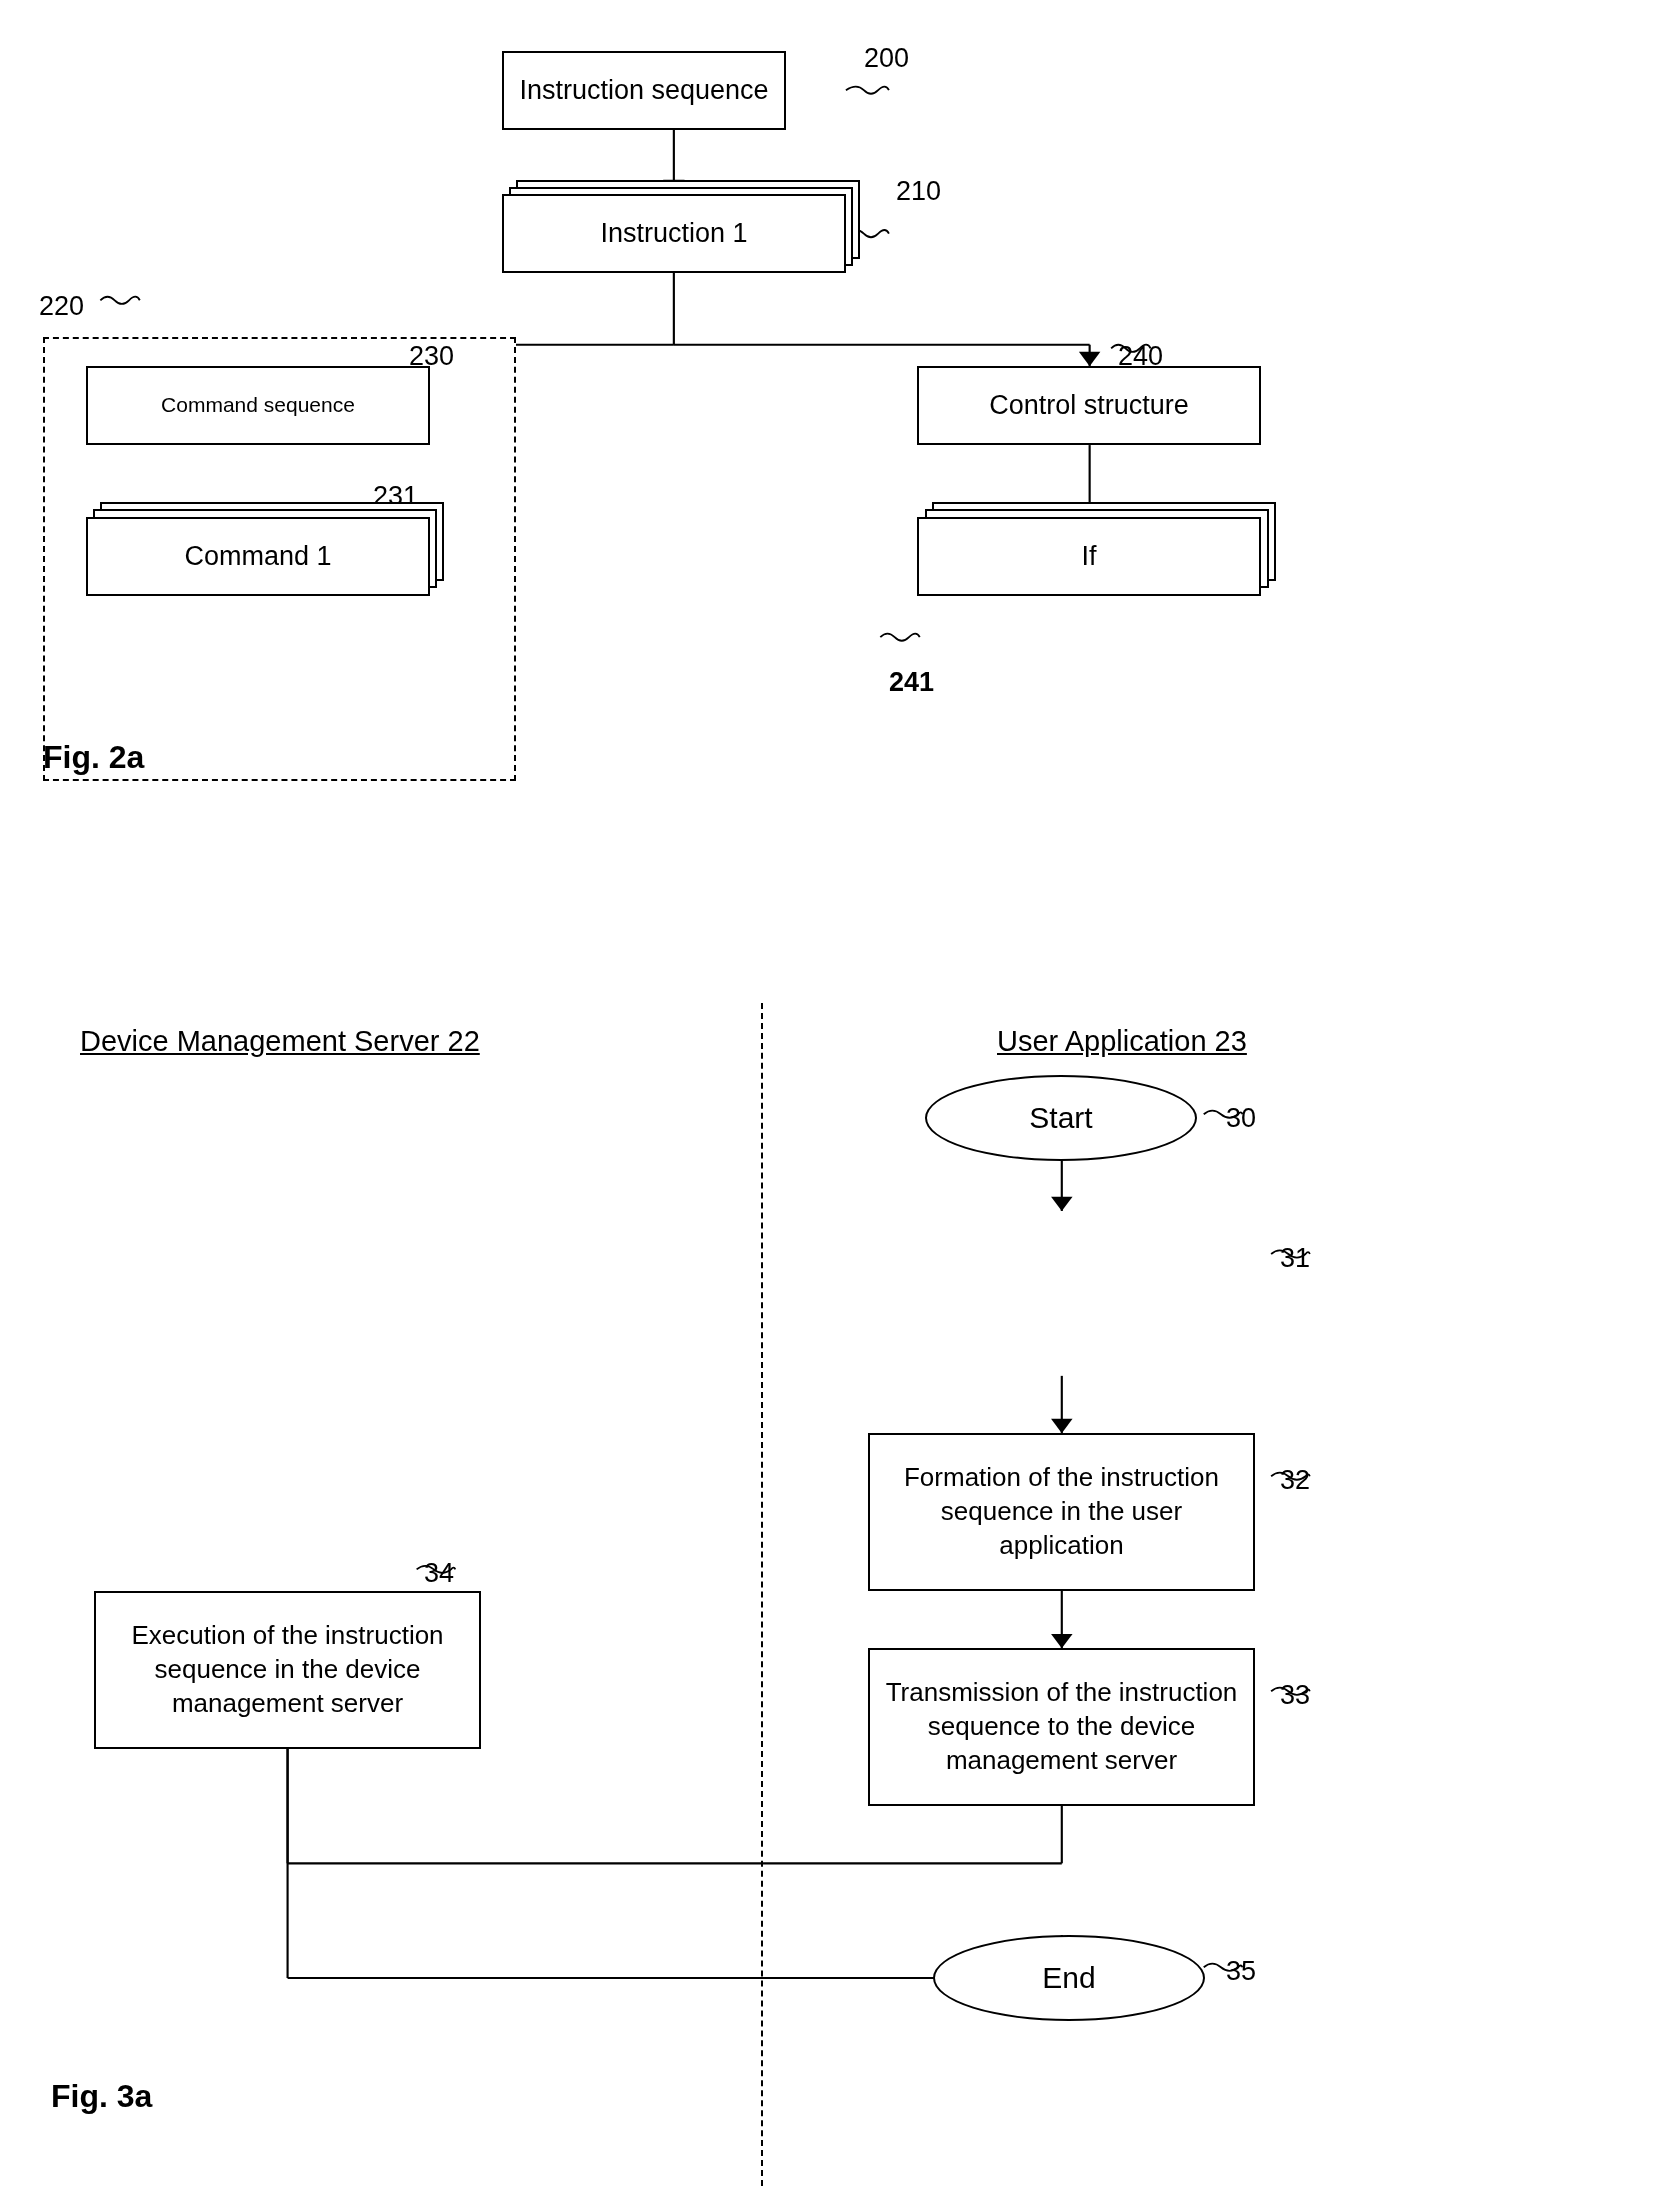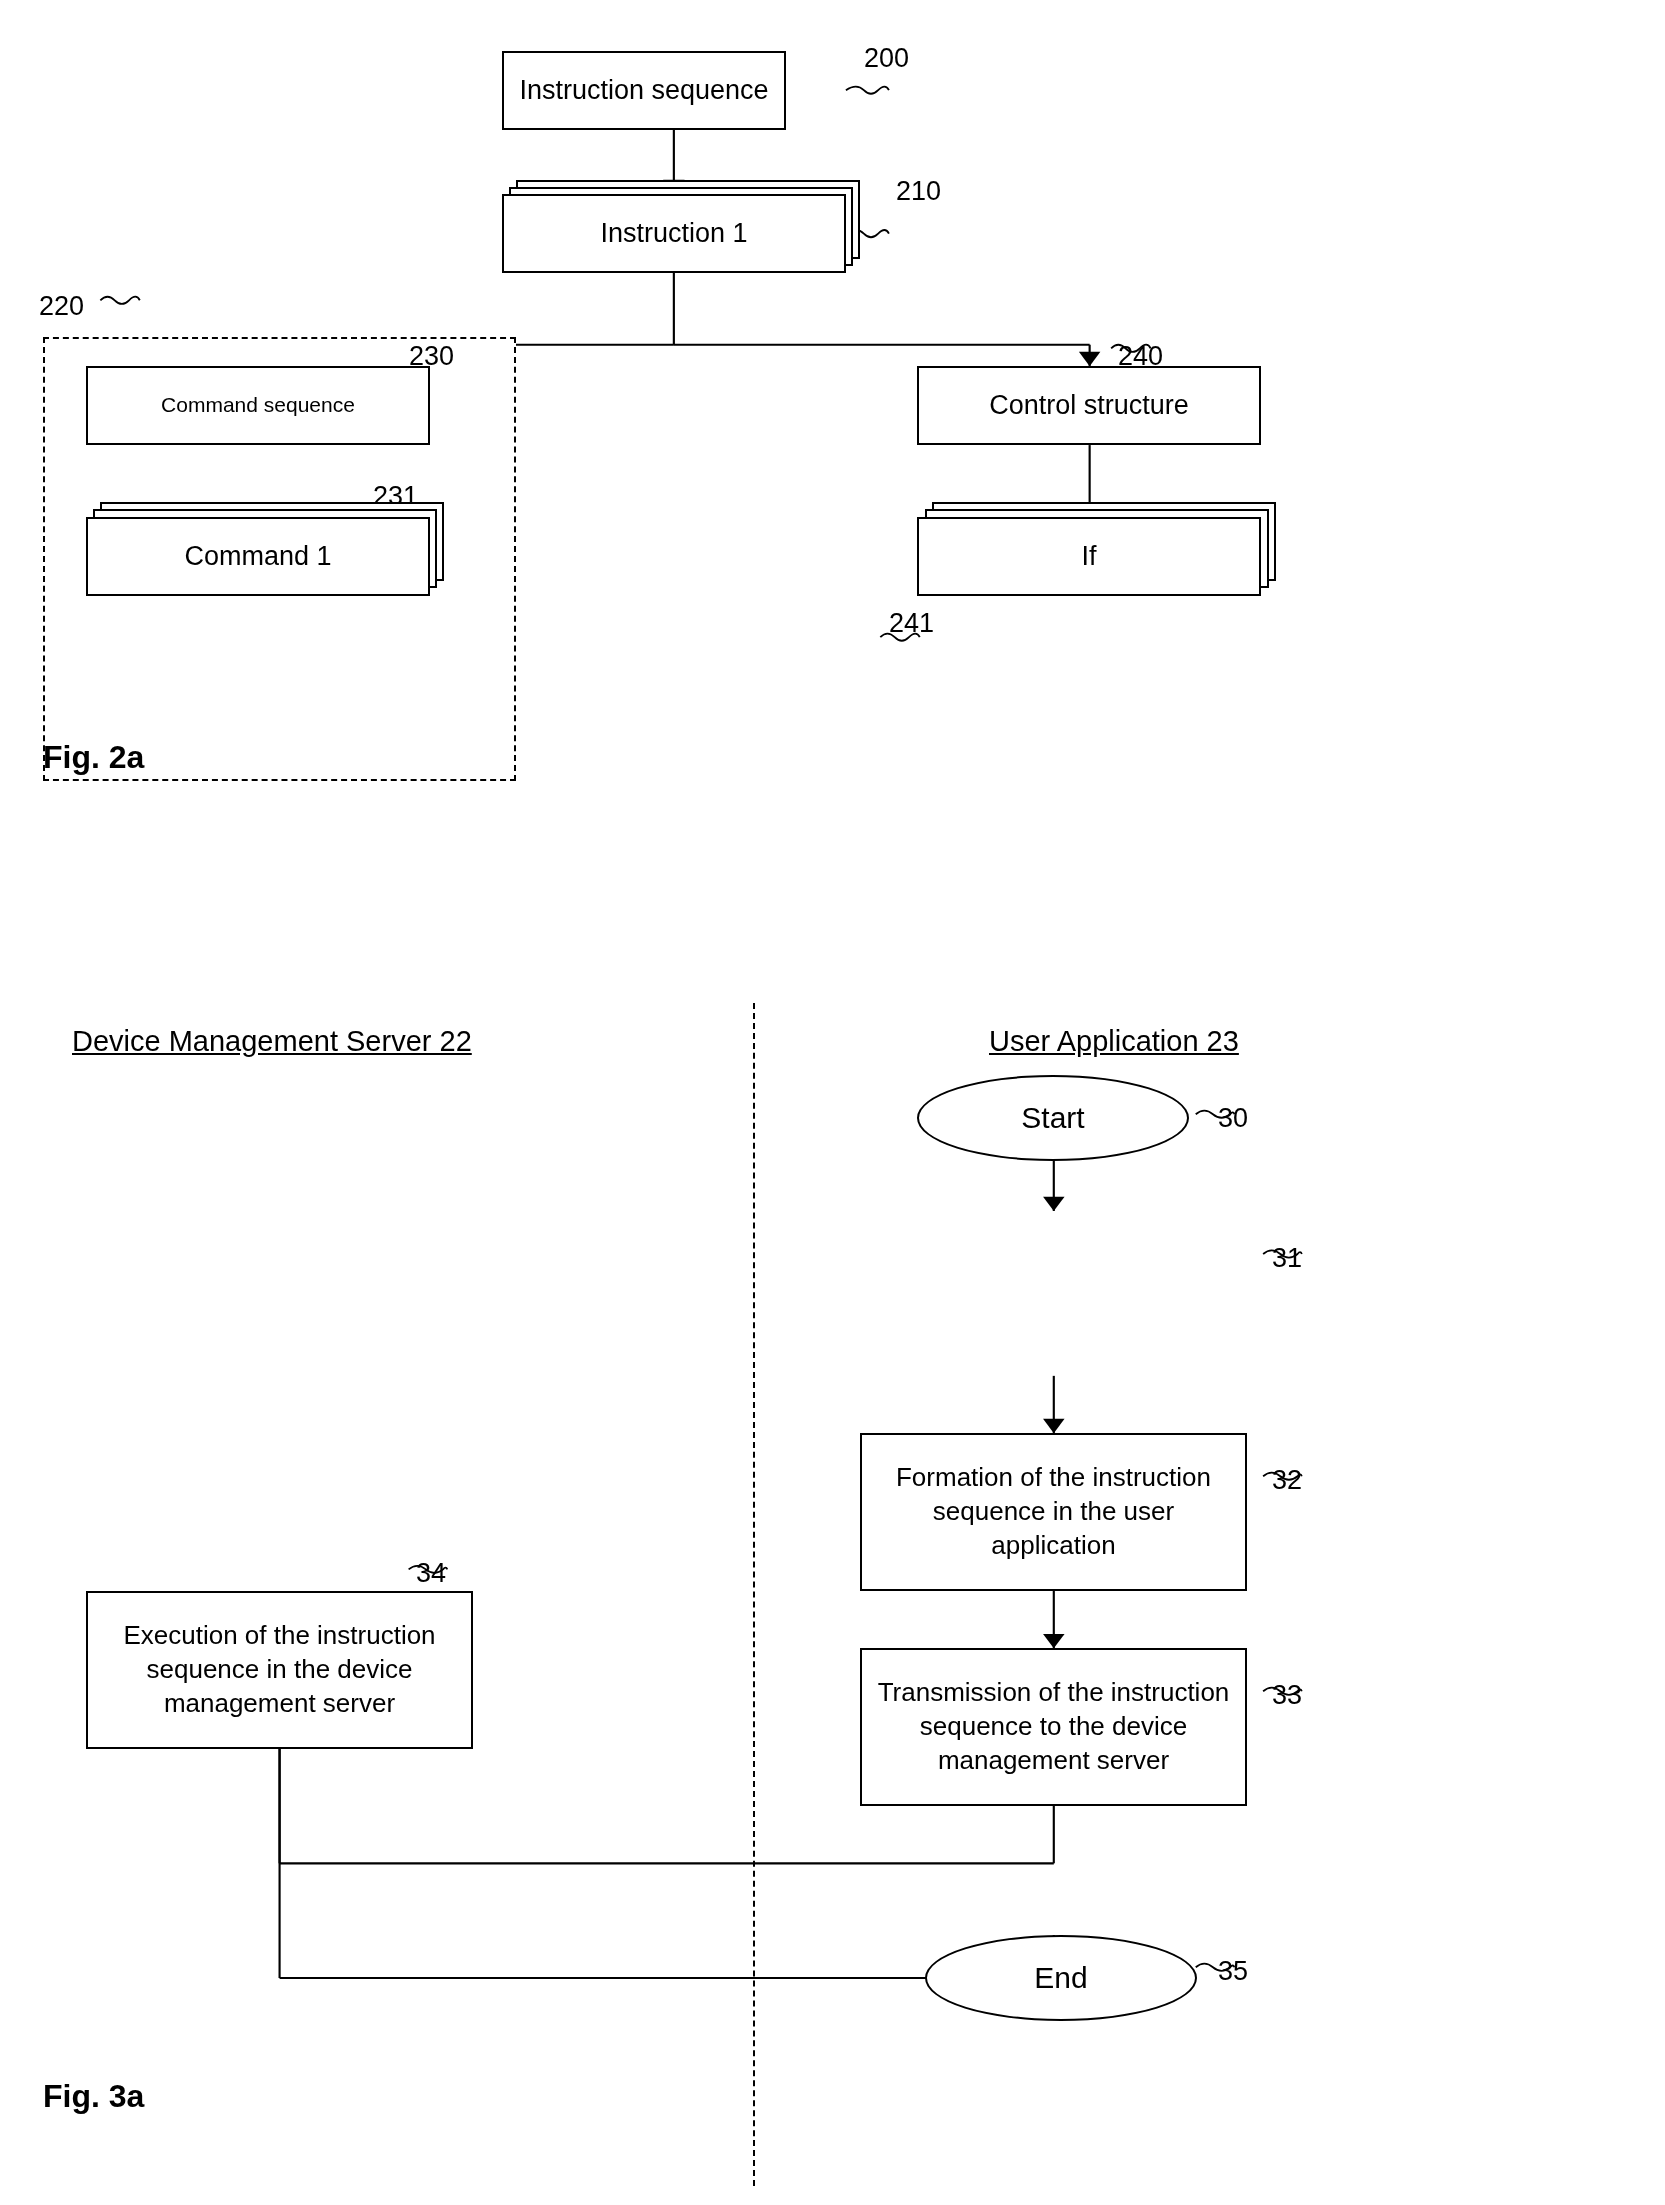--- a/index.html
+++ b/index.html
@@ -205,23 +205,24 @@
       width: 344px;
       height: 79px;
       border: 2.2px solid #000;
       background: #fff;
       z-index: 0;
     }
 
     
     #label-241 {
       position: absolute;
-      top: 586px;
+      top: 645px;
       left: 889px;
       font-size: 27px;
+      font-weight: bold;
     }
 
     
     #fig2a-label {
       position: absolute;
       top: 717px;
       left: 43px;
       font-size: 32px;
       font-weight: bold;
     }
@@ -233,21 +234,21 @@
       left: 0;
       width: 1666px;
       height: 968px;
       pointer-events: none;
     }
 
     
     .fig3a {
       position: absolute;
       top: 1003px;
-      left: 0;
+      left: 8px;
       width: 1546px;
       height: 1183px;
       padding-left: 12px;
     }
 
     
     #dms-label {
       position: absolute;
       top: 21.5px;
       left: 72px;

